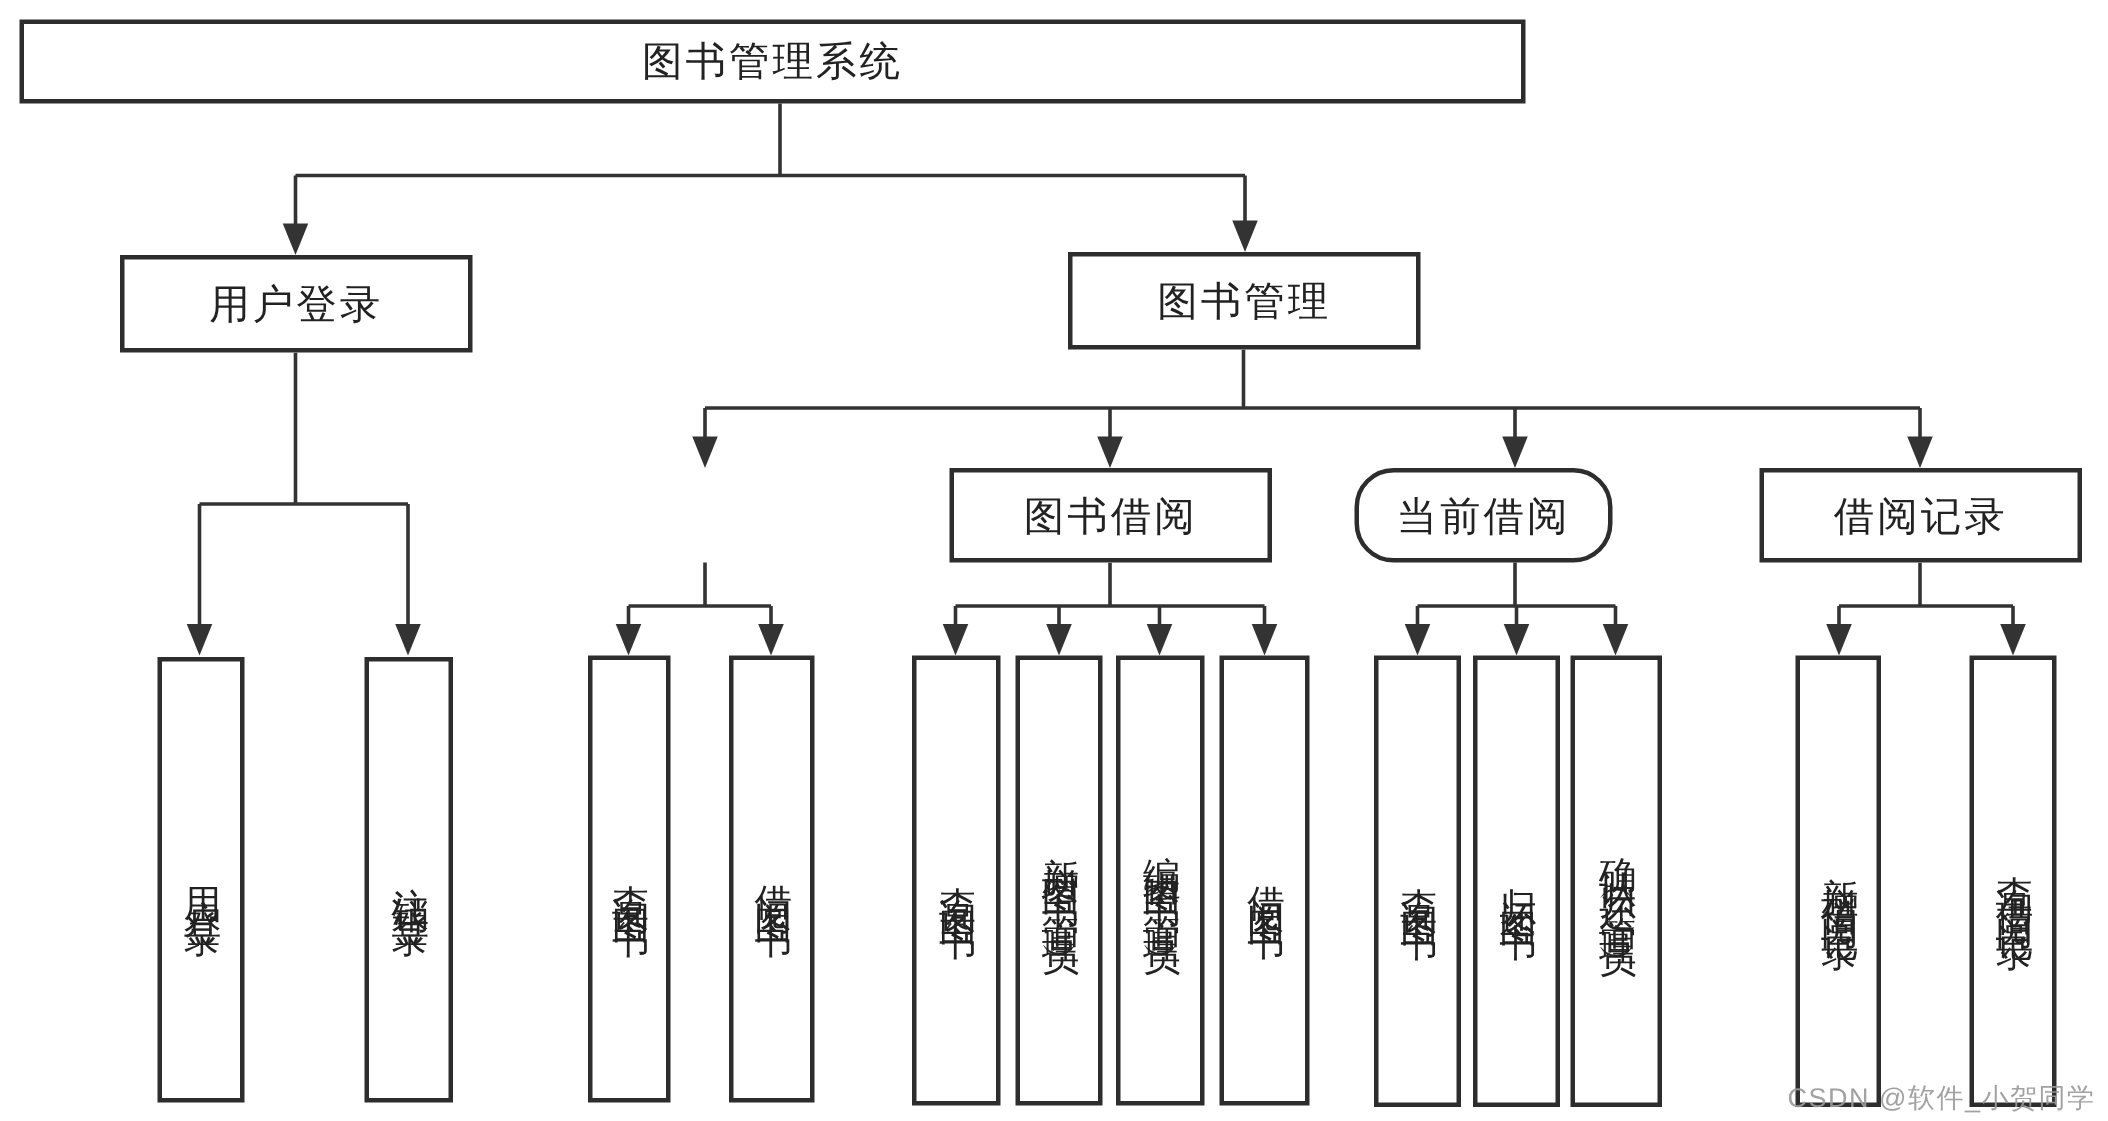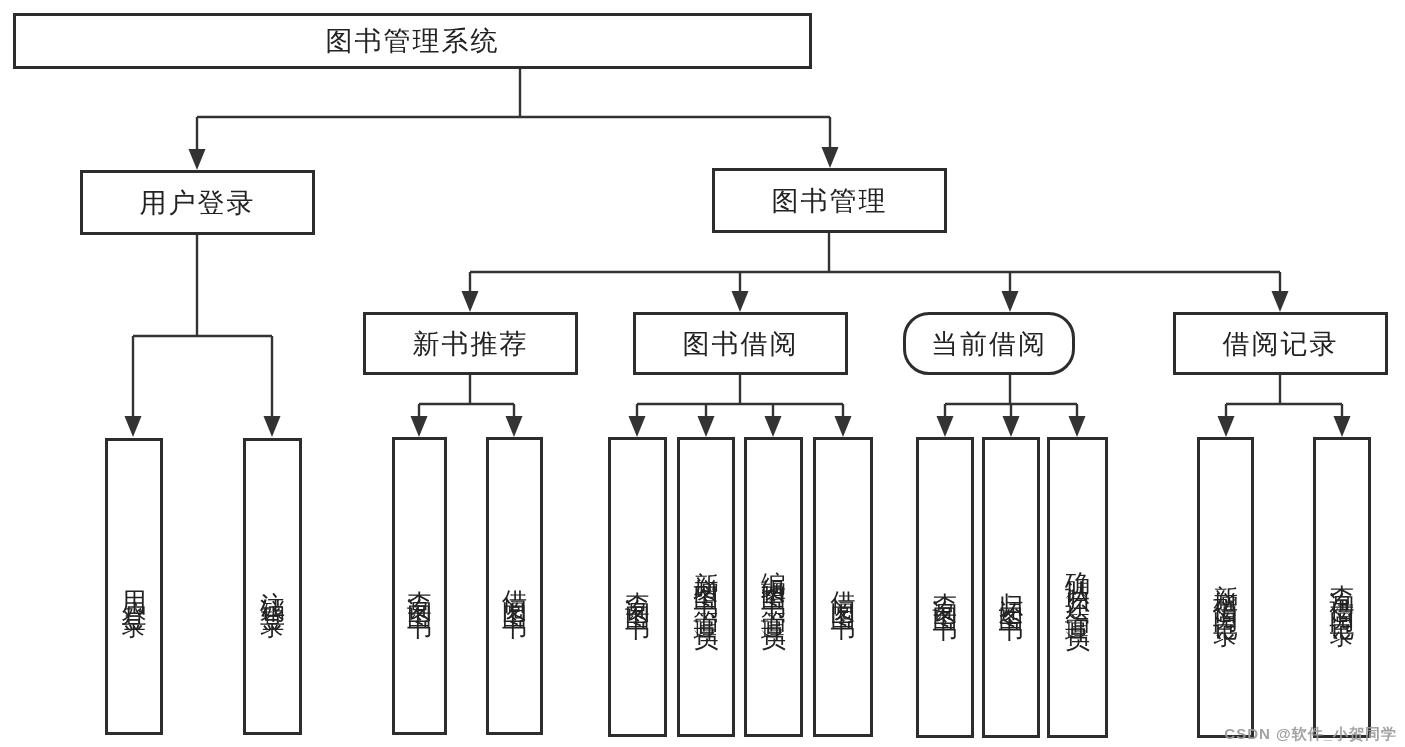--- a/index.html
+++ b/index.html
@@ -41,26 +41,25 @@
     writing-mode: vertical-rl;
     font-size: 25px;
     letter-spacing: 8px;
     line-height: 1;
     white-space: nowrap;
   }
   .watermark {
     position: absolute;
     right: 8px;
     bottom: 3px;
-    font-size: 15px;
+    font-size: 18px;
     color: rgba(154, 154, 154, 0.92);
     letter-spacing: 1px;
     z-index: 3;
     white-space: nowrap;
-    font-weight: bold;
   }
 </style>
 </head>
 <body>
 
 <div class="canvas">
 
   <svg class="connectors" width="1405" height="747" viewBox="0 0 1405 747" xmlns="http://www.w3.org/2000/svg">
     <g stroke="#333333" stroke-width="2.4" fill="none">
 
@@ -120,34 +119,31 @@
       <polygon points="764.5,416 781.5,416 773,437"></polygon>
       <polygon points="834.5,416 851.5,416 843,437"></polygon>
       <polygon points="936.5,416 953.5,416 945,437"></polygon>
       <polygon points="1002.5,416 1019.5,416 1011,437"></polygon>
       <polygon points="1068.5,416 1085.5,416 1077,437"></polygon>
       <polygon points="1217.5,416 1234.5,416 1226,437"></polygon>
       <polygon points="1333.5,416 1350.5,416 1342,437"></polygon>
     </g>
   </svg>
 
-  <div class="node h-label" style="left:13px; top:13px; width:799px; height:56px;">
+  <div class="node h-label" style="left:13px; top:13px; width:1004px; height:56px;">
     <span>图书管理系统</span>
   </div>
 
   <div class="node h-label" style="left:80px; top:170px; width:235px; height:65px;">
     <span>用户登录</span>
   </div>
   <div class="node h-label" style="left:712px; top:168px; width:235px; height:65px;justify-content:center;">
     <span>图书管理</span>
   </div>
 
-  <div class="node h-label" style="left:363px; top:312px; width:215px; height:63px;">
-    <span>新书推荐</span>
-  </div>
   <div class="node h-label" style="left:633px; top:312px; width:215px; height:63px;align-items:center;">
     <span>图书借阅</span>
   </div>
   <div class="node h-label" style="left:903px; top:312px; width:172px; height:63px;border-radius:26px;">
     <span>当前借阅</span>
   </div>
   <div class="node h-label" style="left:1173px; top:312px; width:215px; height:63px;">
     <span>借阅记录</span>
   </div>
 

